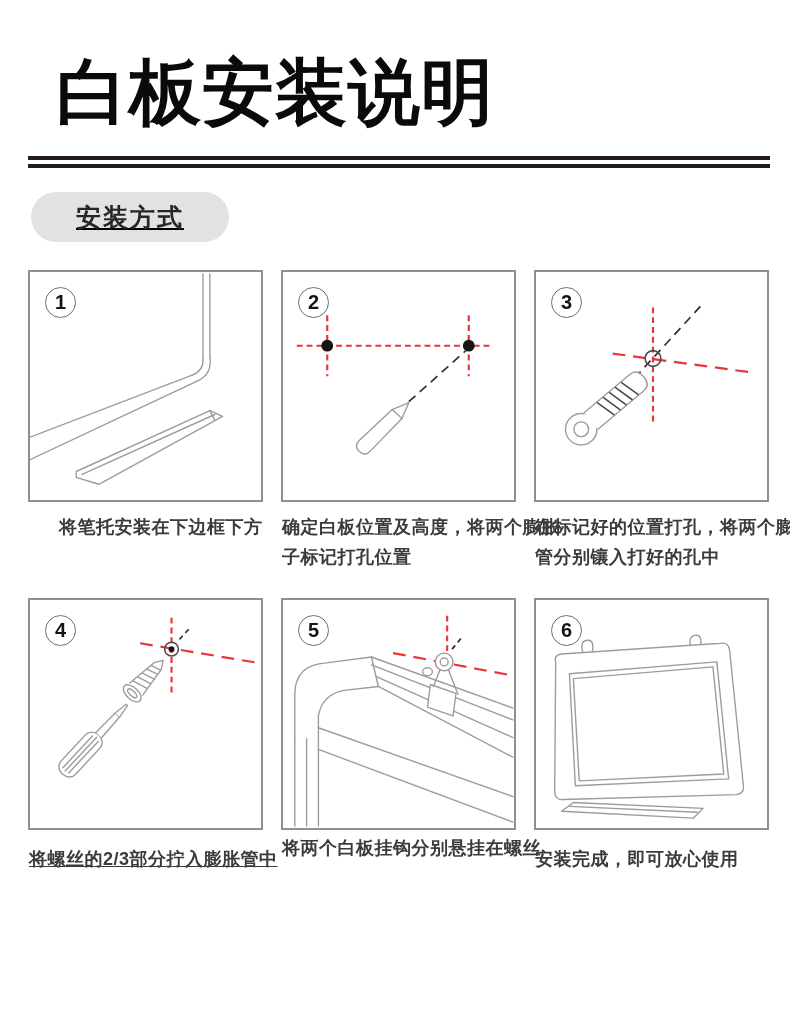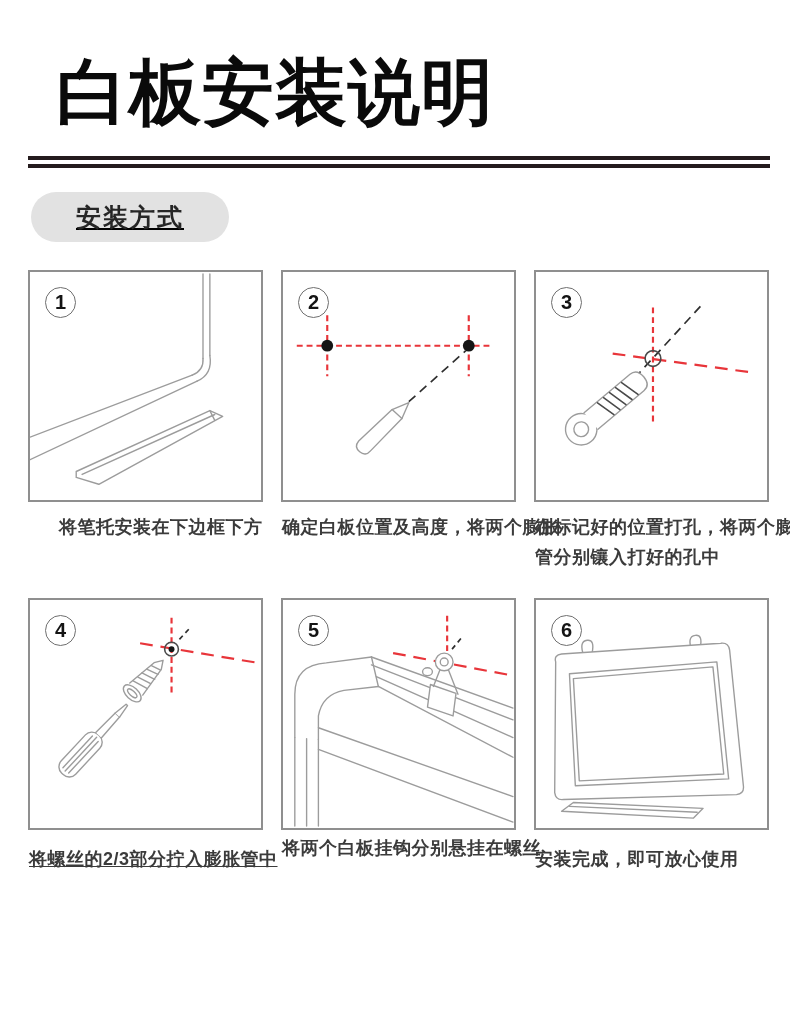--- a/index.html
+++ b/index.html
@@ -189,20 +189,21 @@
       <path class="g" d="M34,210 L164,216"></path>
     </svg>
   </div>
 
   <div class="caption cap1">
     <div>将笔托安装在下边框下方</div>
     <div></div>
   </div>
   <div class="caption cap2">
     <div>确定白板位置及高度，将两个膨胀</div>
+    <div>子标记打孔位置</div>
   </div>
   <div class="caption cap3">
     <div>在标记好的位置打孔，将两个膨胀</div>
     <div>管分别镶入打好的孔中</div>
   </div>
   <div class="caption cap4">
     <div>将螺丝的2/3部分拧入膨胀管中</div>
     <div></div>
   </div>
   <div class="caption cap5">

